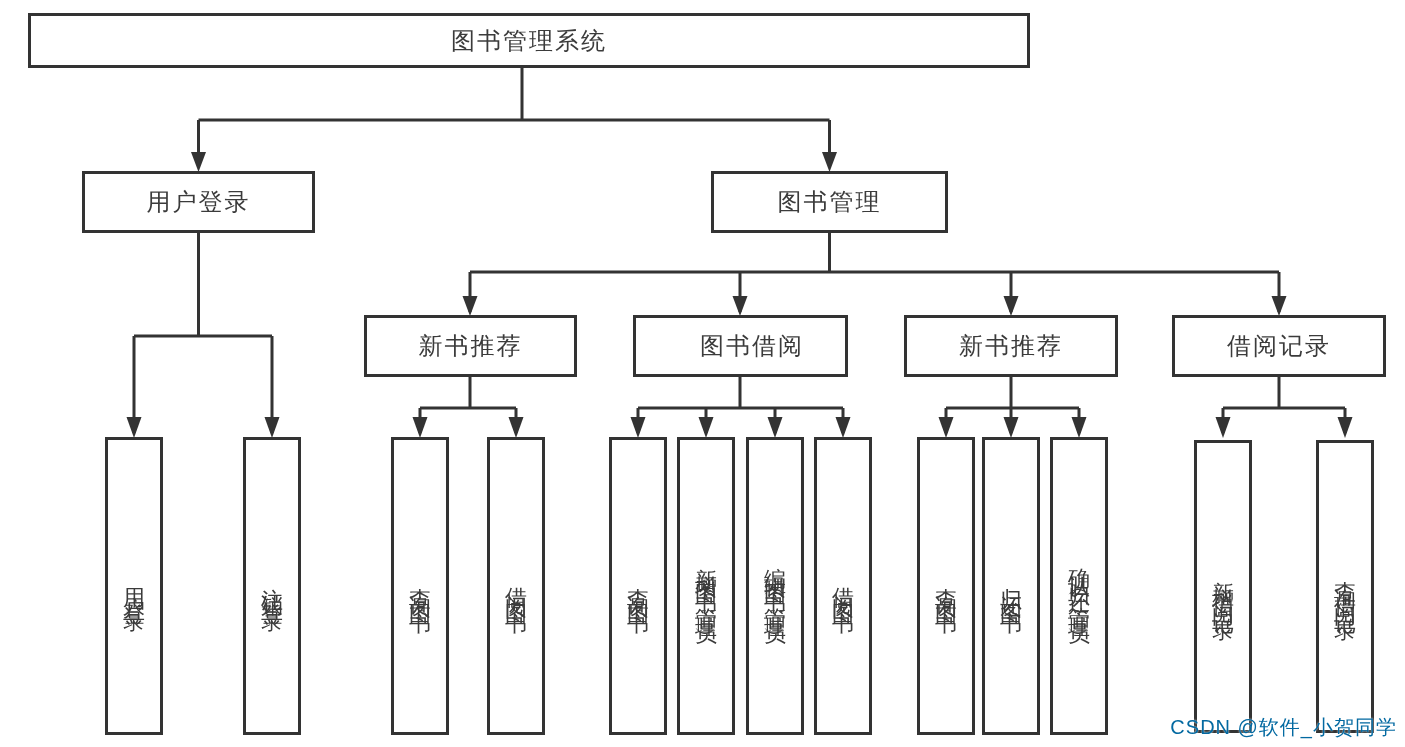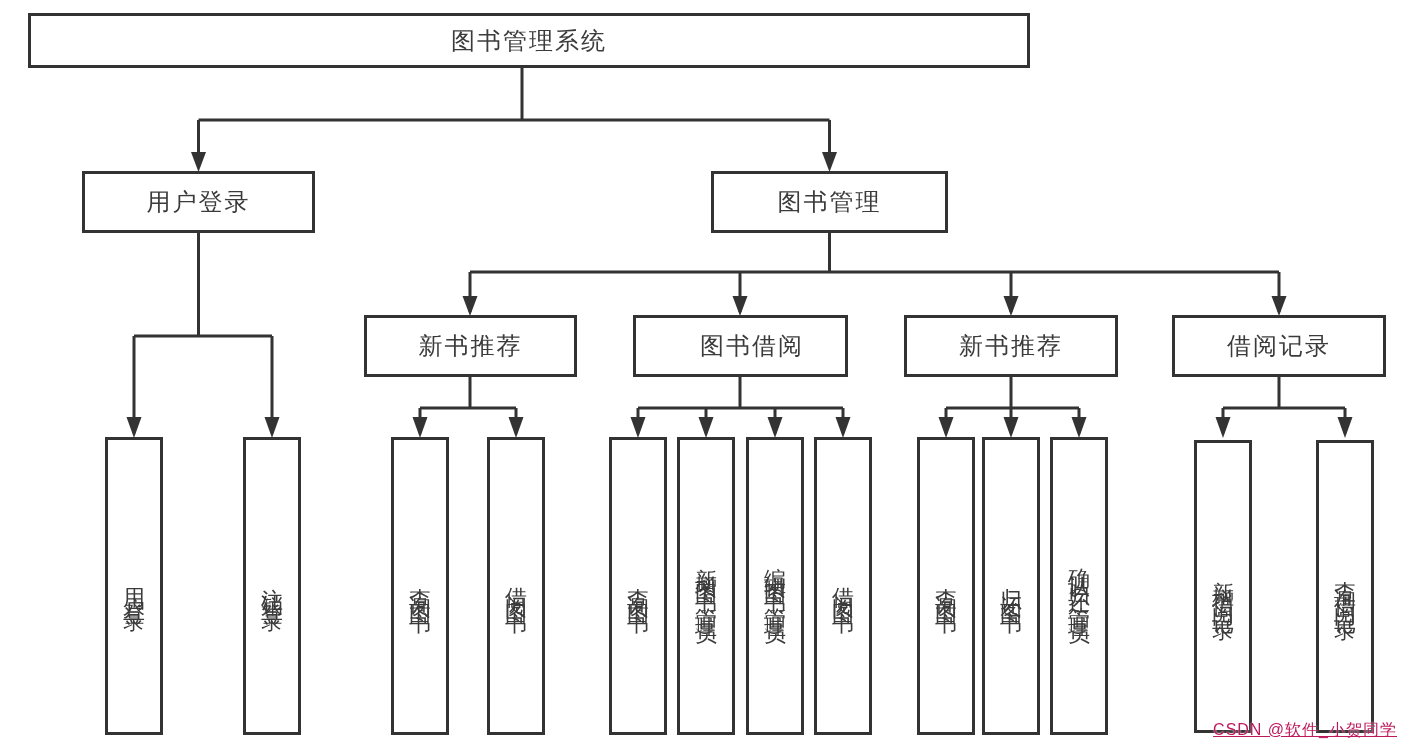--- a/index.html
+++ b/index.html
@@ -17,23 +17,22 @@
   .hbox { font-size:24px; letter-spacing:2px; }
   .vbox {
     font-size:22px;
   }
   .vbox .vlabel {
     writing-mode:vertical-rl; text-orientation:mixed;
     letter-spacing:8px; line-height:1.0;
   }
   .watermark {
     position:absolute; right:8px; bottom:6px; z-index:5;
-    font-size:16px; color:#be185d; letter-spacing:1px;
+    font-size:20px; color:#0369a1; letter-spacing:1px;
     text-shadow:0 0 2px #ffffff;
-    text-decoration:underline;
   }
 </style>
 </head>
 <body>
 
 <div class="stage">
 
   <svg class="wires" width="1405" height="747" viewBox="0 0 1405 747">
     <g stroke="#333333" stroke-width="3" fill="none">
       <g>

